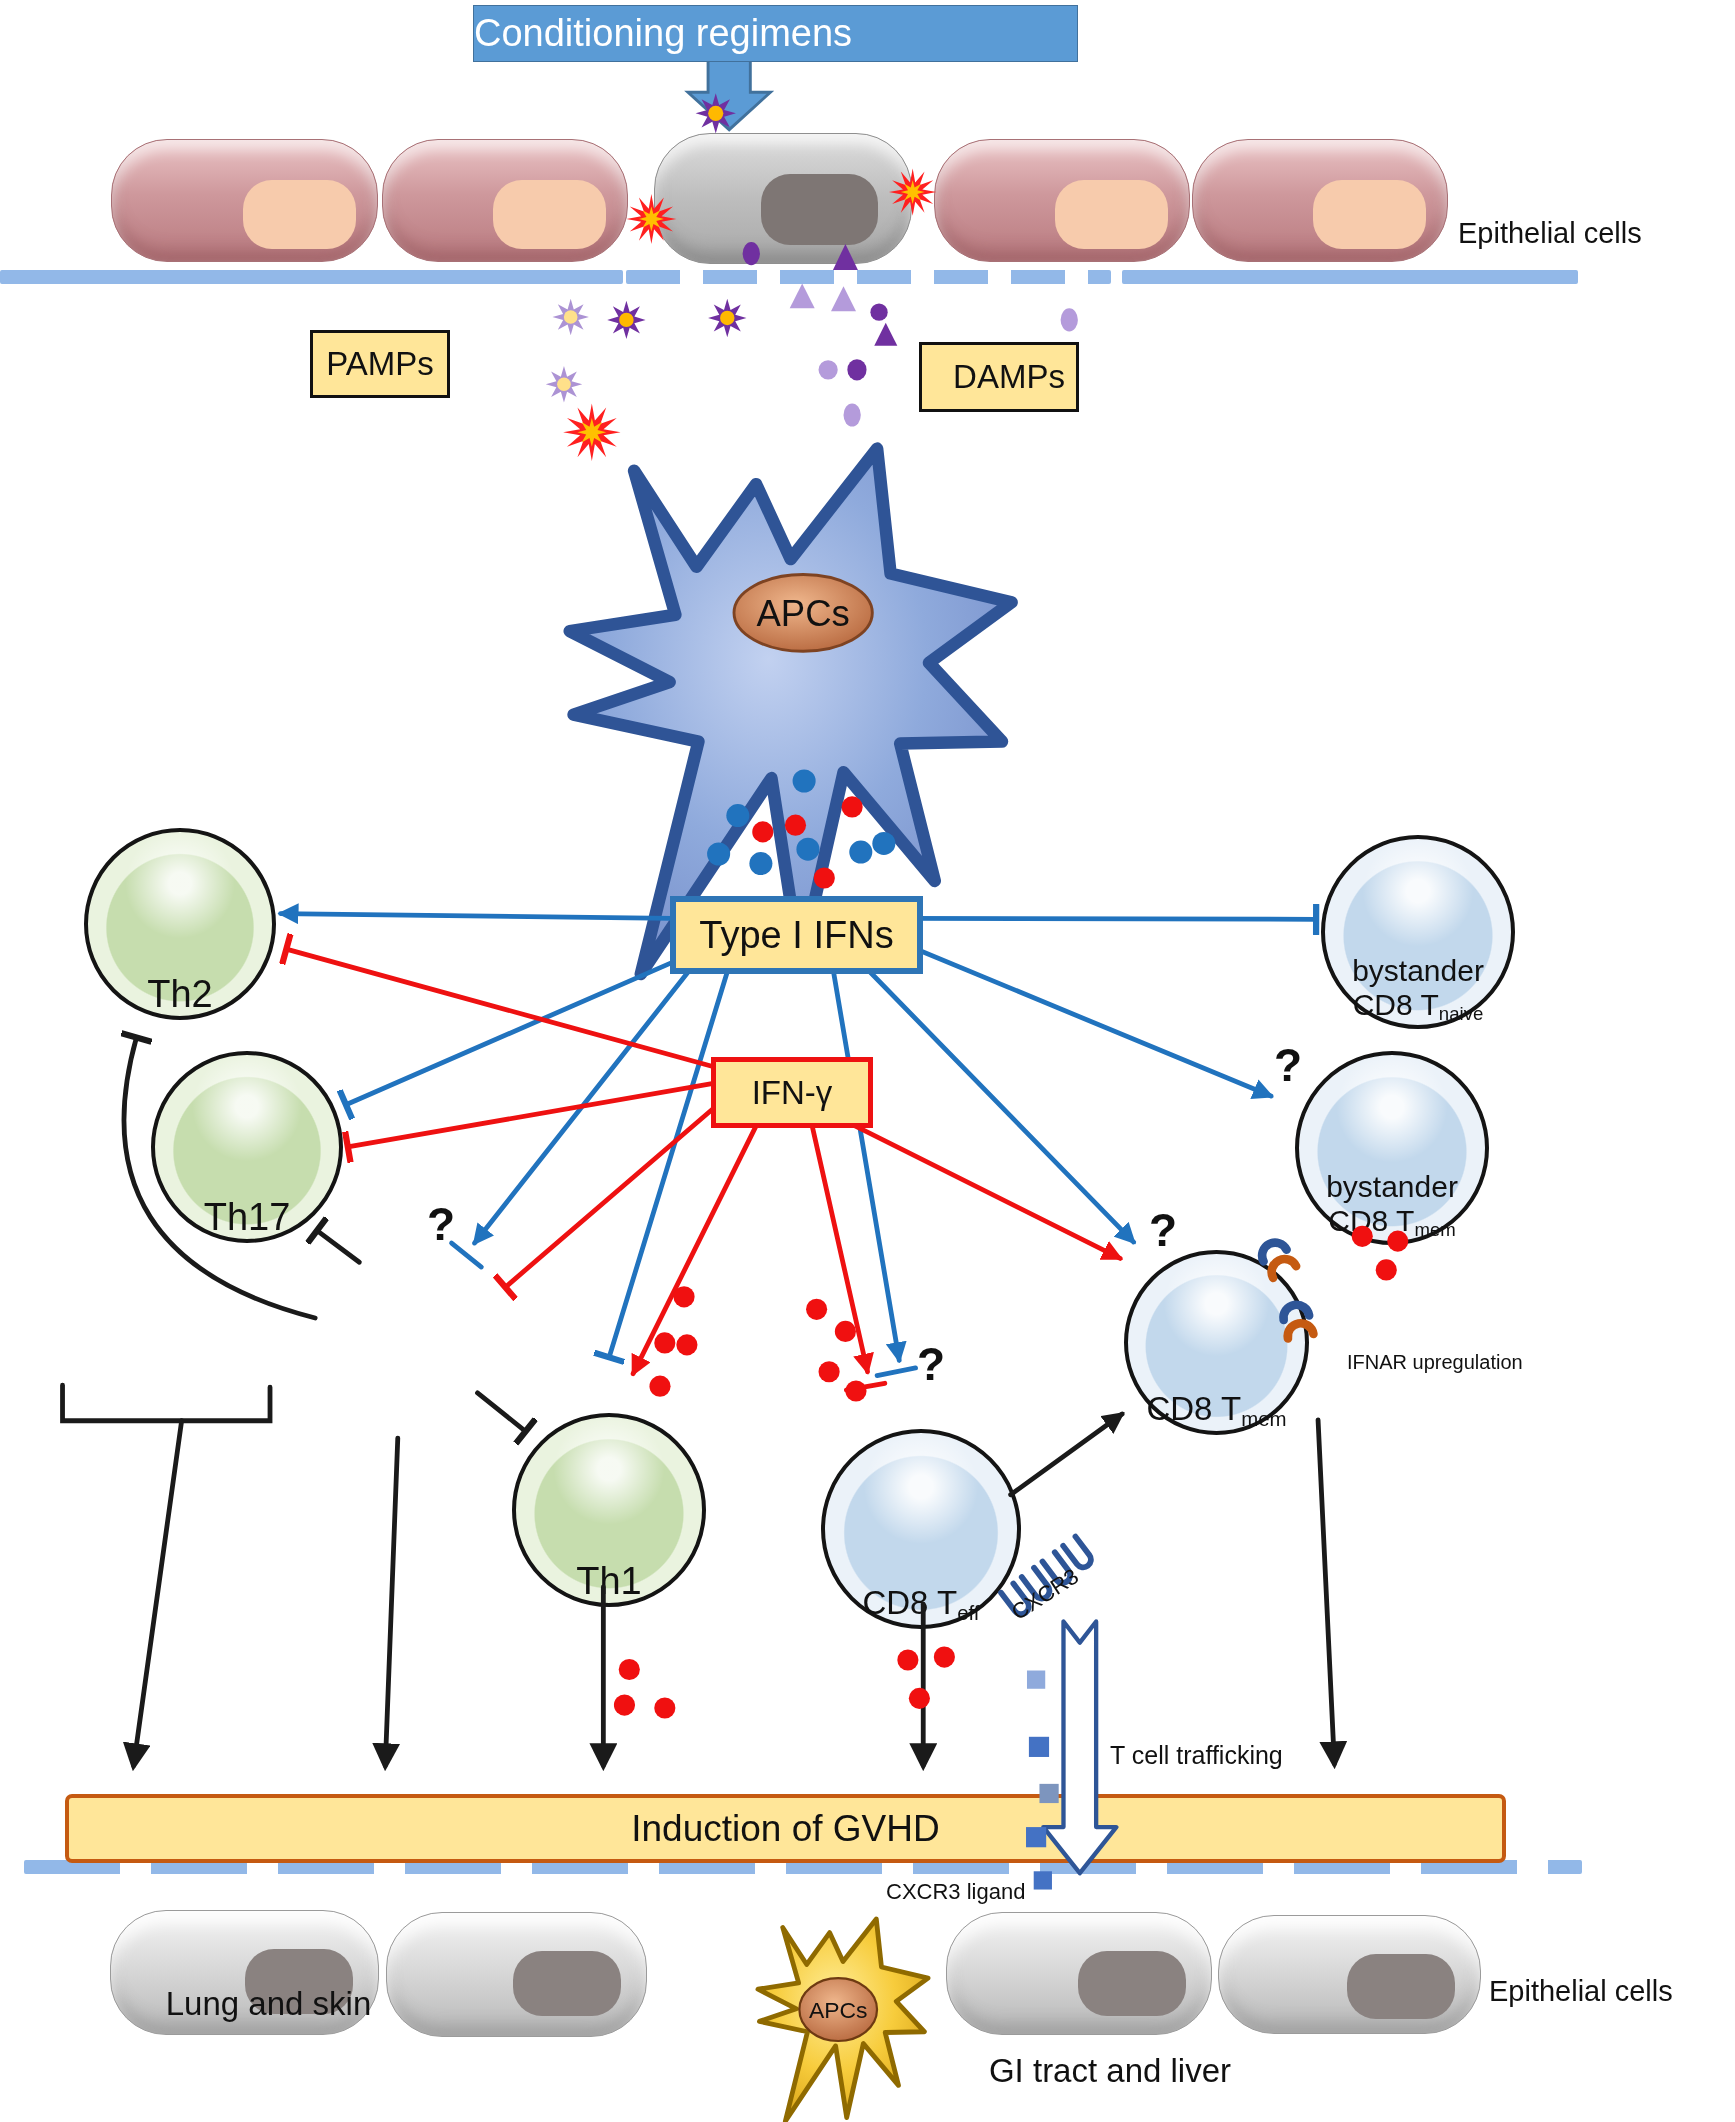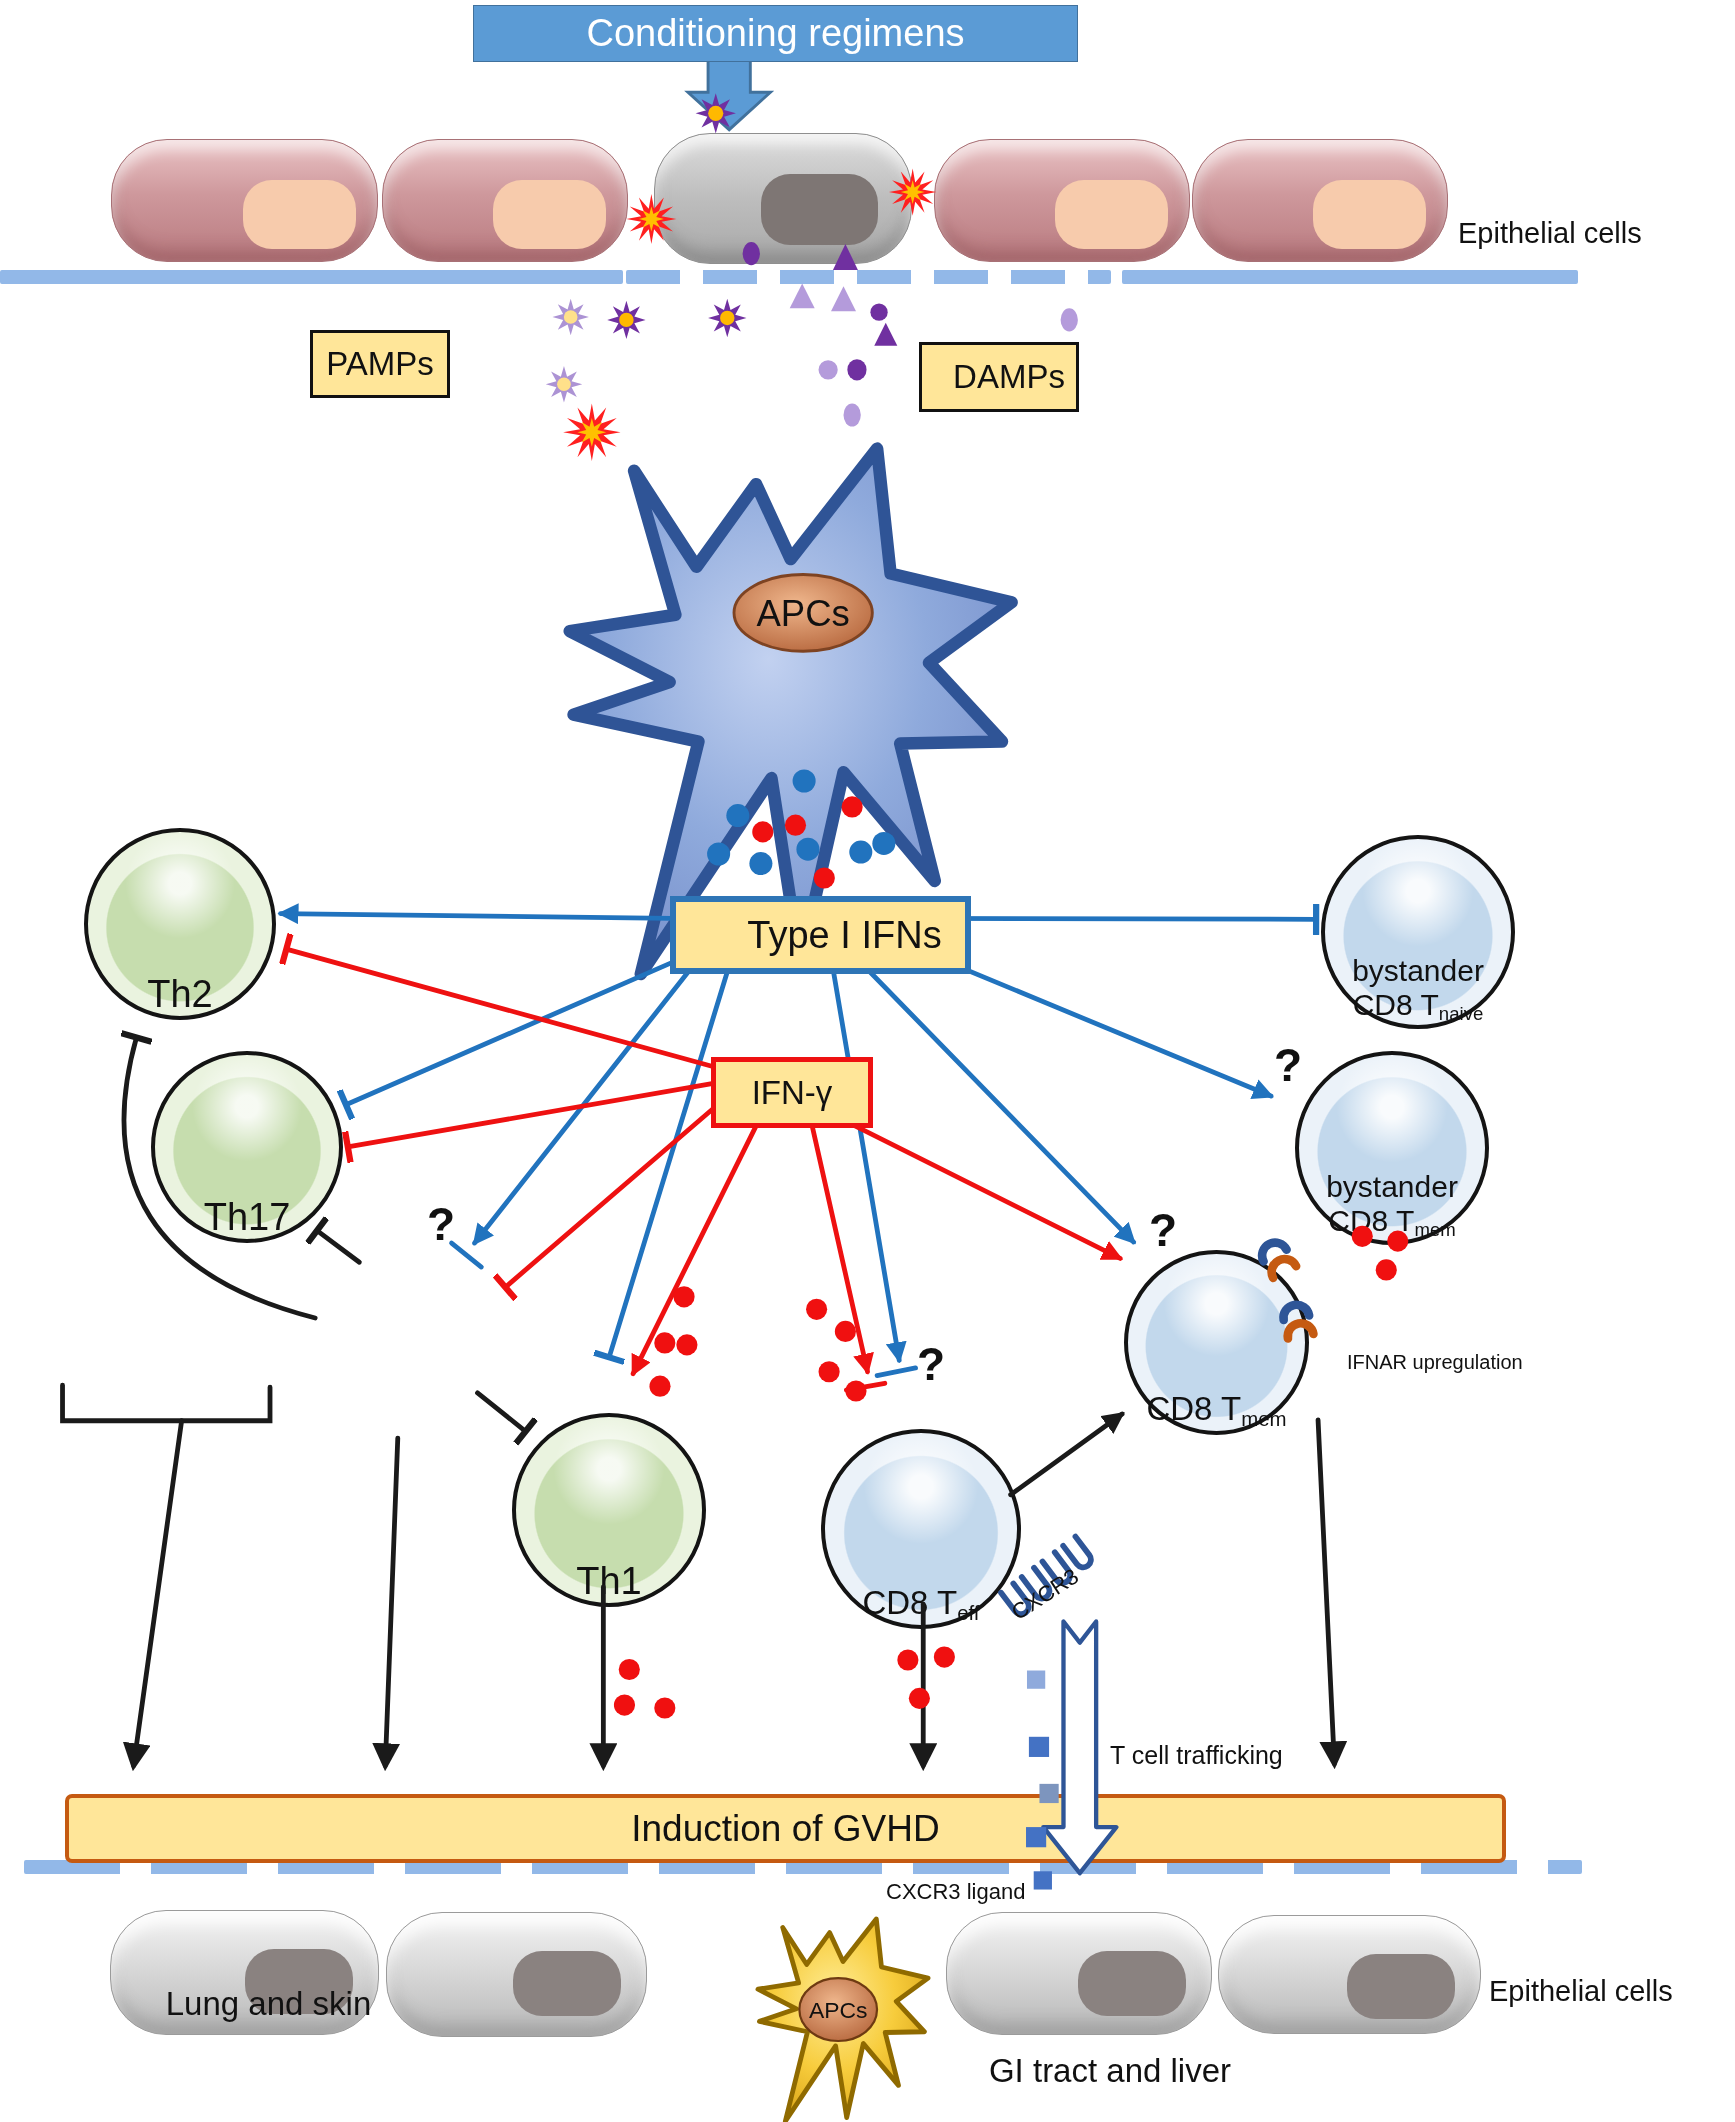--- a/index.html
+++ b/index.html
@@ -36,26 +36,26 @@
       radial-gradient(circle at 50% 28%, rgba(255,255,255,.9) 0 7%, rgba(255,255,255,0) 34%),
       radial-gradient(circle at 50% 52%, var(--blue-cell) 0 55%, #EBF2F9 56% 100%);}
   .tcell .big{font-size:38px;}
   .tcell .med{font-size:33px;}
   .tcell .line{font-size:30px;}
   .sub{font-size:.62em;vertical-align:-0.28em;}
 
   
   .ybox{position:absolute;background:var(--box-yellow);display:flex;align-items:center;justify-content:center;color:#111;}
   #pamps-box,#damps-box{border:3.8px solid #111;font-size:33px;}
-  #type1-box{border:6.7px solid var(--type1-border);font-size:38px;padding-left:48px;}
+  #type1-box{border:6.7px solid var(--type1-border);font-size:38px;}
   #ifng-box{border:5.8px solid var(--arrow-red);font-size:33px;}
   #gvhd-bar{border:4.8px solid var(--gvhd-border);font-size:37px;}
 
   #banner{position:absolute;left:473px;top:4.8px;width:603px;height:55px;background:var(--banner-blue);
-          border:1.9px solid #41719C;color:#fff;font-size:38px;display:flex;align-items:center;justify-content:center;}
+          border:1.9px solid #41719C;color:#fff;font-size:38px;display:flex;align-items:center;justify-content:flex-start;}
 
   
   .lbl{position:absolute;color:#111;white-space:nowrap;}
   .qmark{position:absolute;color:#111;font-size:46px;font-weight:600;}
 
   svg.layer{position:absolute;left:0;top:0;}
   .ln{fill:none;stroke-width:5;stroke-linecap:round;}
   .sb{stroke:var(--arrow-blue);}
   .sr{stroke:var(--arrow-red);}
   .sk{stroke:#1a1a1a;}

